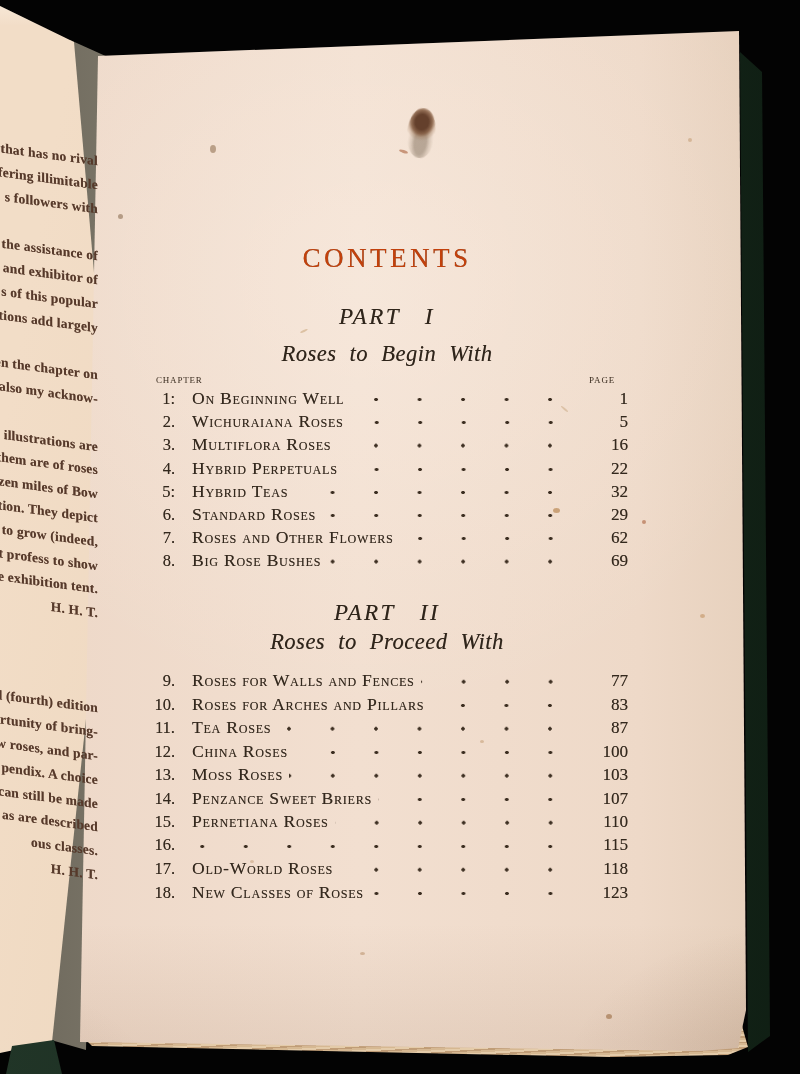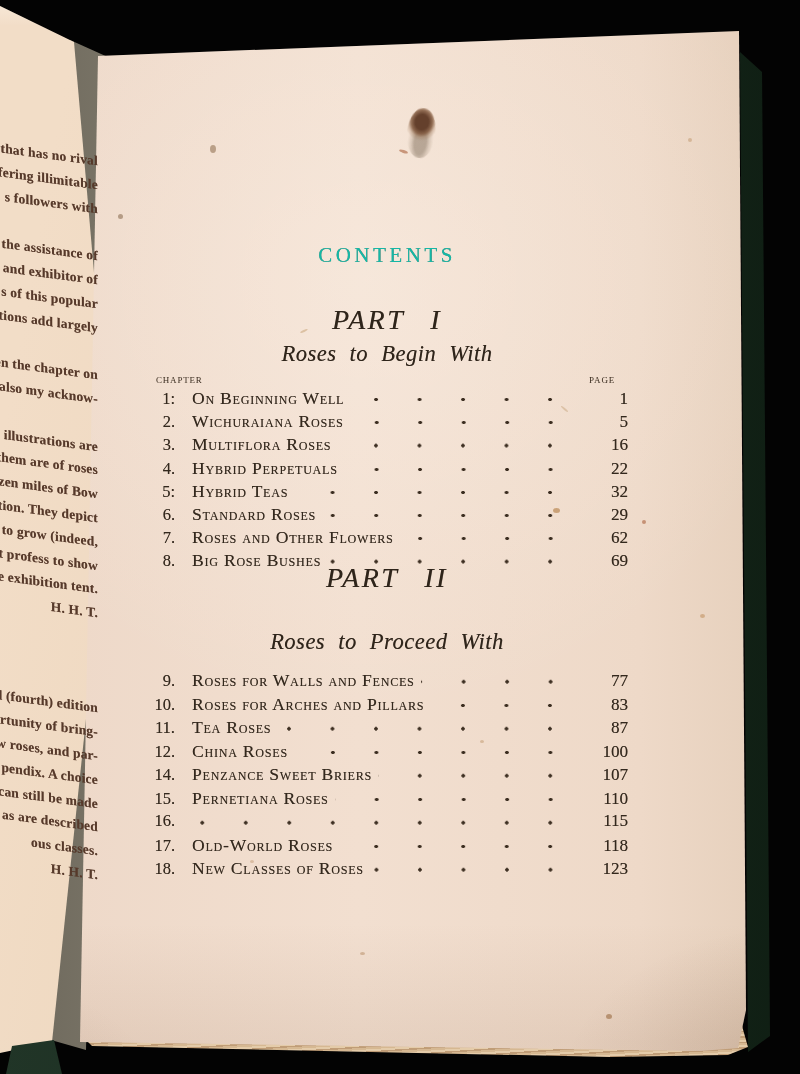--- a/index.html
+++ b/index.html
@@ -68,29 +68,29 @@
       linear-gradient(to bottom,rgba(255,251,244,.42) 0,transparent 12px),
       linear-gradient(to bottom,transparent 86%,rgba(128,88,58,.10) 97%),
       radial-gradient(42% 22% at 100% 102%,rgba(92,56,30,.16),transparent 72%),
       radial-gradient(30% 18% at 0% 104%,rgba(92,56,30,.10),transparent 70%);
   }
 
   
   .rp{position:absolute;left:146px;width:482px;color:#33281d;}
   .center{text-align:center;}
   #contents-title{
-    top:243px;font-size:21px;letter-spacing:3.5px;color:#14b8a6;
+    top:243px;font-size:27px;letter-spacing:3.5px;color:#c2410c;
     text-shadow:.2px .2px .5px rgba(47,37,27,.55);
   }
   .part-heading{
-    font-style:italic;font-size:28px;letter-spacing:2.5px;word-spacing:16px;
+    font-style:italic;font-size:23px;letter-spacing:2.5px;word-spacing:16px;
     color:#2e241a;text-shadow:.2px .2px .4px rgba(46,36,26,.5);
   }
   #part1-heading{top:304px;}
-  #part2-heading{top:562px;}
+  #part2-heading{top:600px;}
   .part-subtitle{
     font-style:italic;font-size:22.5px;letter-spacing:.5px;word-spacing:7px;
     color:#2e241a;text-shadow:.2px .2px .4px rgba(46,36,26,.5);
   }
   #part1-subtitle{top:341px;font-family:Liberation Serif, serif;}
   #part2-subtitle{top:629px;}
 
   #col-headers{top:375px;height:12px;font-size:9px;font-weight:normal;letter-spacing:.8px;color:#3a2c1f;}
   #col-chapter{position:absolute;left:10px;top:0;}
   #col-page{position:absolute;right:13px;top:0;}
@@ -310,20 +310,26 @@
     <span class="num">11.</span>
     <span class="ttl">Tea Roses</span>
     <span class="leader"></span>
     <span class="pg">87</span>
   </div>
   <div class="row">
     <span class="num">12.</span>
     <span class="ttl">China Roses</span>
     <span class="leader"></span>
     <span class="pg">100</span>
+  </div>
+  <div class="row">
+    <span class="num">13.</span>
+    <span class="ttl">Moss Roses</span>
+    <span class="leader"></span>
+    <span class="pg">103</span>
   </div>
   <div class="row">
     <span class="num">14.</span>
     <span class="ttl">Penzance Sweet Briers</span>
     <span class="leader"></span>
     <span class="pg">107</span>
   </div>
   <div class="row">
     <span class="num">15.</span>
     <span class="ttl">Pernetiana Roses</span>

